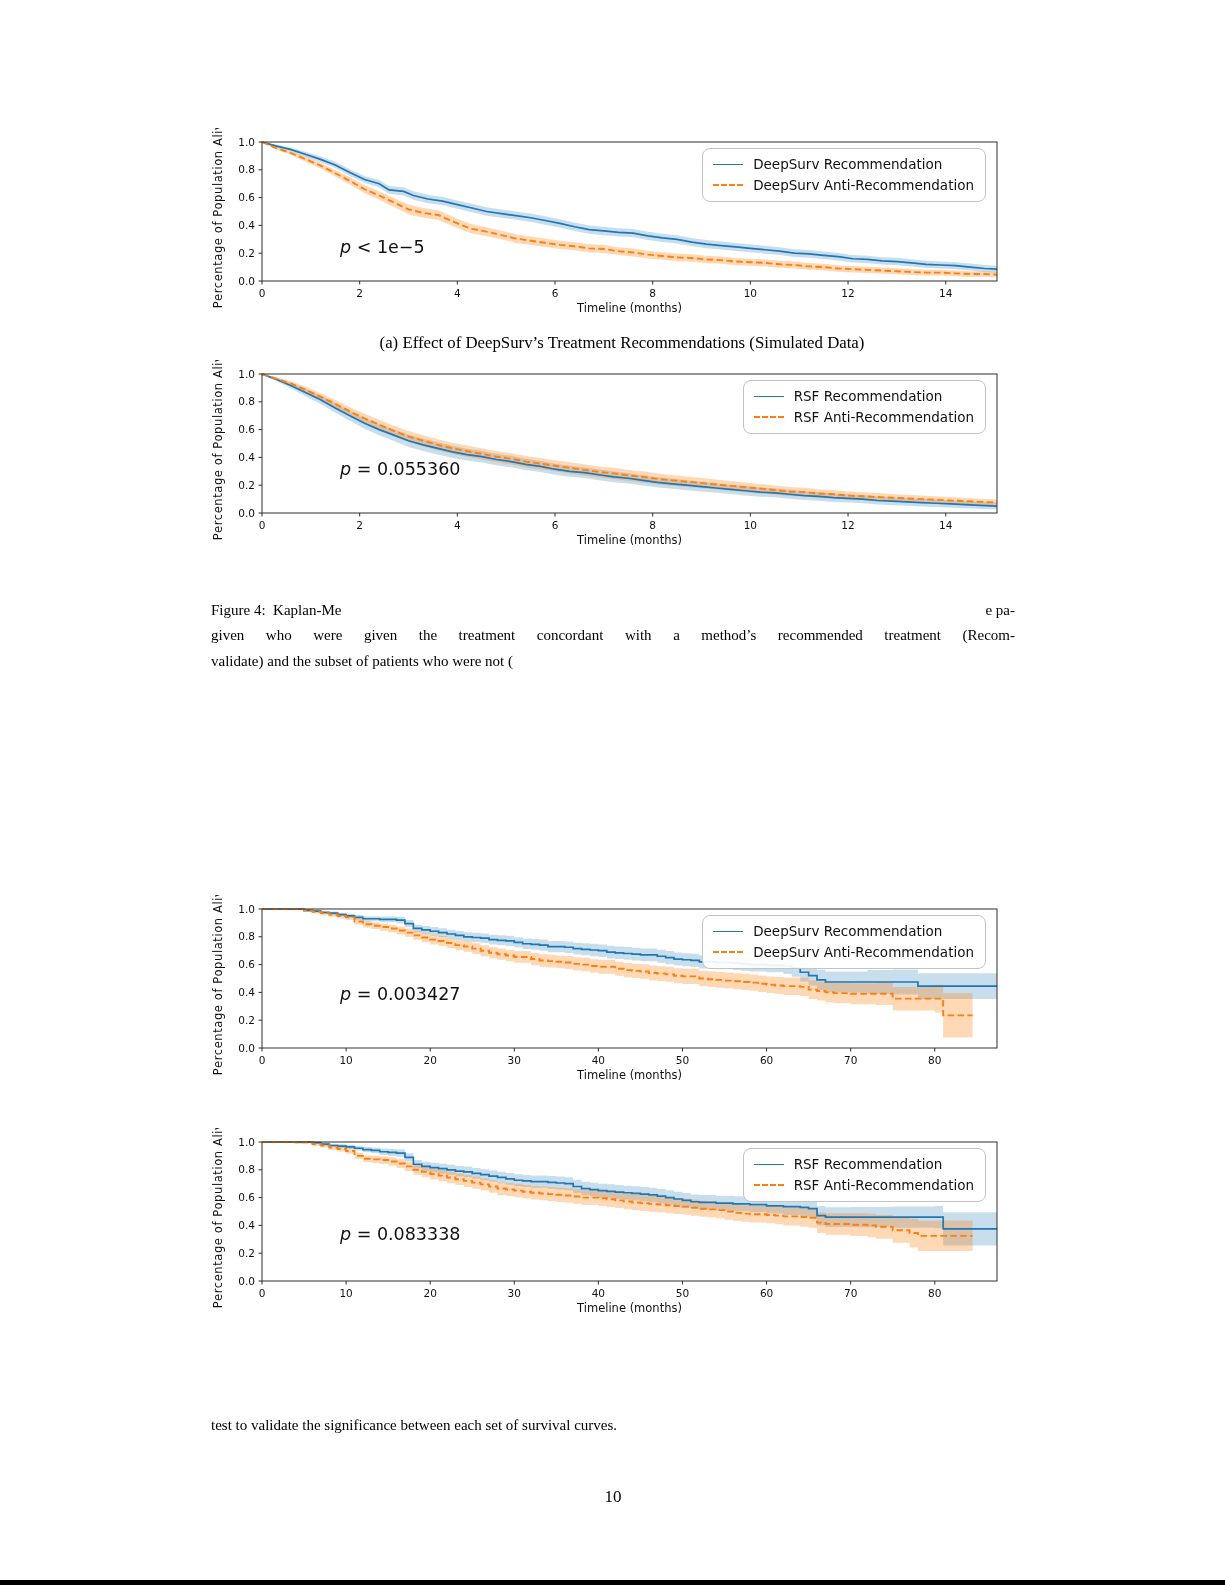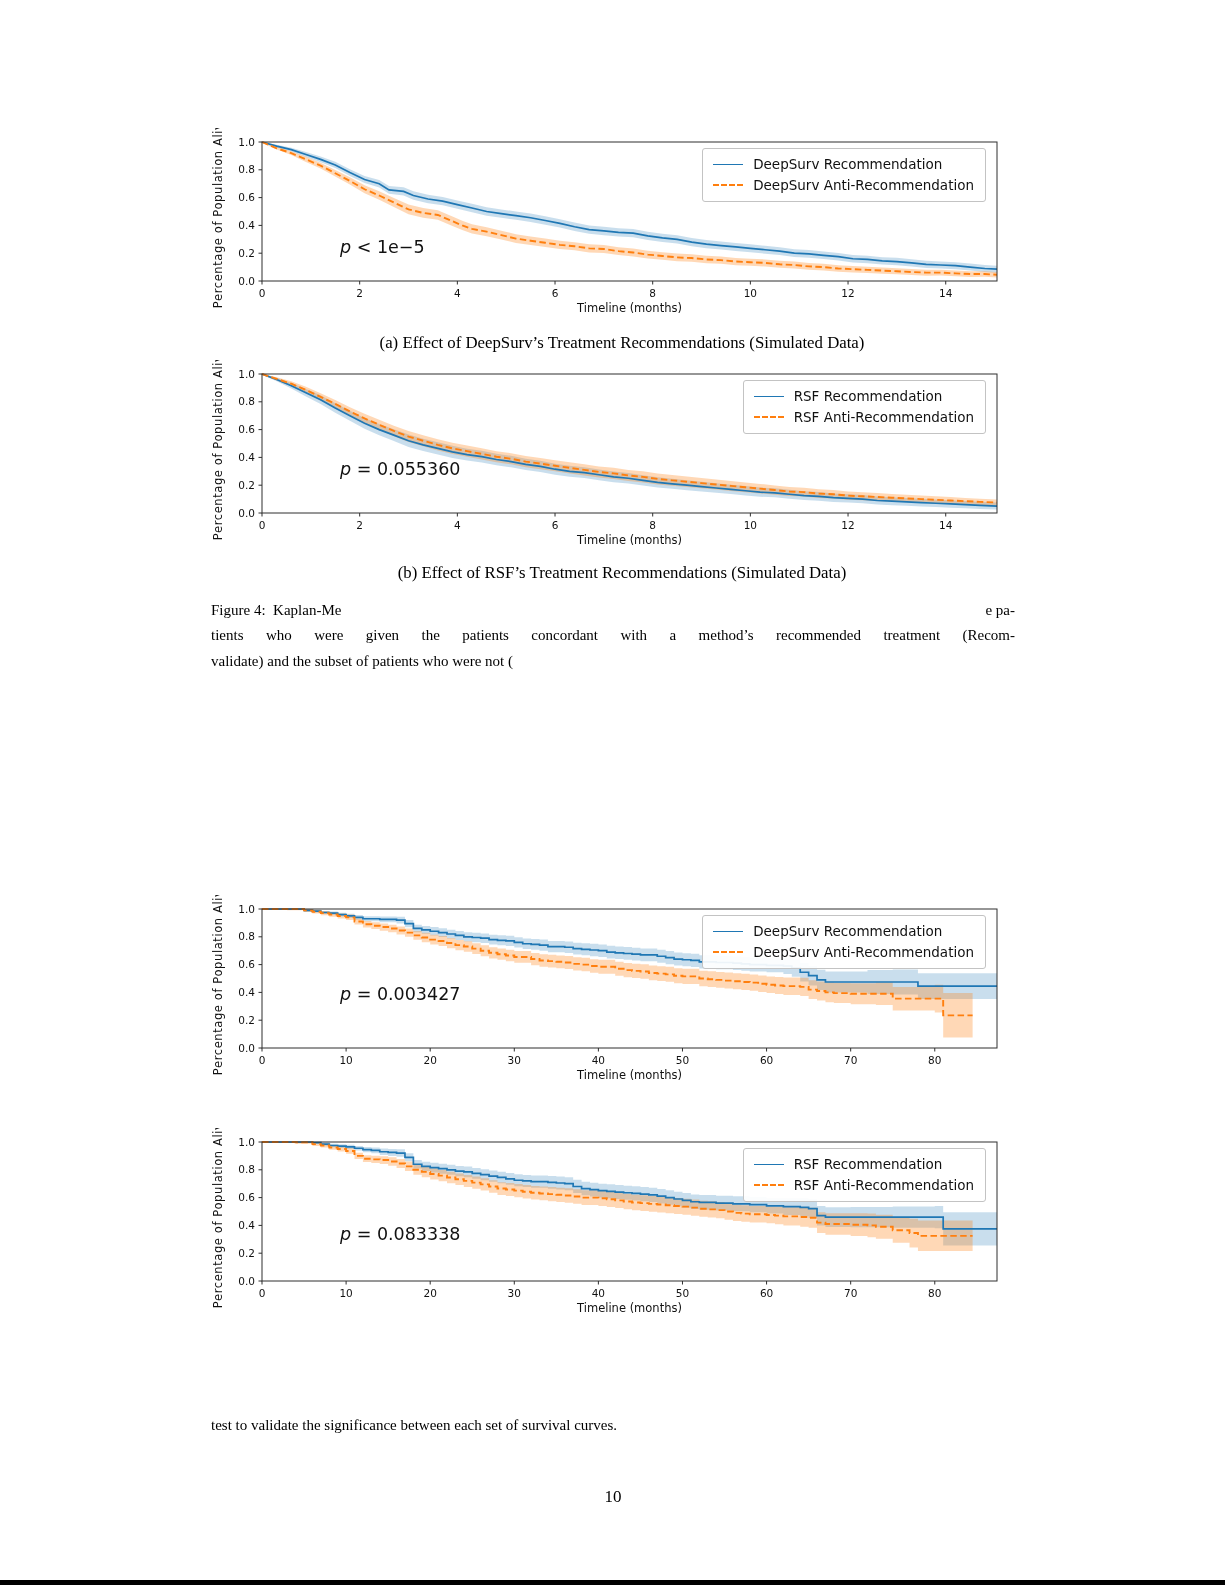--- a/index.html
+++ b/index.html
@@ -7,21 +7,21 @@
         font-family:"Liberation Serif",serif;color:#000;}
   .chart{position:absolute;left:210px;width:790px;height:196px;}
   .caption{position:absolute;left:220px;width:804px;text-align:center;font-size:16.8px;}
   .para{position:absolute;left:211px;width:804px;font-size:15px;line-height:25.4px;text-align:left;}
   .line1{display:flex;justify-content:space-between;}
   .just{text-align:justify;text-align-last:justify;}
   .indent{padding-left:17px;}
   .pagenum{position:absolute;top:1487px;left:211px;width:804px;text-align:center;font-size:17px;}
   .bottom-bar{position:absolute;left:0;bottom:0;width:100%;height:5px;background:#000;}
   .legend{position:absolute;top:20px;right:14px;background:rgba(255,255,255,.92);
-          border:1px solid #c3c3c3;border-radius:3px;padding:7px 11px 8px 10px;
+          border:1px solid #c3c3c3;border-radius:8px;padding:7px 11px 8px 10px;
           font-family:"DejaVu Sans",sans-serif;font-size:13.5px;color:#111;
           display:flex;flex-direction:column;gap:5px;}
   .legend-row{display:flex;align-items:center;gap:10px;white-space:nowrap;}
   .legend-line{width:30px;height:0;flex:none;}
   svg text{font-family:"DejaVu Sans",sans-serif;fill:#111;}
 </style>
 </head>
 <body>
 
 <div class="page">
@@ -117,28 +117,27 @@
         <div class="legend-row">
           <span class="legend-line" style="border-top: 1.8px solid rgb(31, 119, 180);"></span>
           <span>RSF Recommendation</span>
         </div>
         <div class="legend-row">
           <span class="legend-line" style="border-top: 2.2px dashed rgb(255, 127, 14);"></span>
           <span>RSF Anti-Recommendation</span>
         </div>
       </div></div>
 
-  <div class="caption" style="top:563px">(b) Effect of RSF’s Treatment Recommendations (Simulated Data)</div>
 
   <div class="para" style="top:598px">
     <div class="line1">
       <span>Figure 4:&nbsp; Kaplan-Me</span>
       <span>e pa-</span>
     </div>
-    <div class="just">tients who were given the patients concordant with a method’s recommended treatment (Recom-</div>
+    <div class="just">given who were given the treatment concordant with a method’s recommended treatment (Recom-</div>
     <div>validate) and the subset of patients who were not (</div>
   </div>
 
   <div class="chart" id="chart-2" style="top:895px"><svg viewBox="0 0 790 196" width="790" height="196">
         <path d="M52,14H77.22883295194508V14H94.04805491990847V14.139H102.45766590389016V14.667200000000003H110.86727688787184V15.890400000000009H119.27688787185355V16.418600000000012H127.68649885583523V17.6418H136.09610983981693V18.865000000000006H144.5057208237986V20.046500000000012H152.91533180778032V21.22799999999999H169.73455377574368V21.505999999999993H186.5537757437071V21.783999999999992H194.96338672768877V25.0505H203.37299771167045V29.707H211.78260869565216V30.888500000000008H220.19221967963387V32.07H228.60183066361554V33.355750000000015H237.01144164759722V34.64150000000001H245.42105263157893V35.927249999999994H253.83066361556064V37.212999999999994H262.2402745995423V37.80374999999999H270.649885583524V38.394499999999994H279.05949656750573V39.68025H287.46910755148735V40.270999999999994H295.8787185354691V40.86175H304.2883295194508V42.1475H312.69794050343245V43.43325H321.1075514874142V44.024H329.51716247139586V44.61475000000001H337.92677345537754V45.90050000000001H354.7459954233409V46.387H363.15560640732264V47.67275000000001H371.5652173913043V48.26350000000001H379.974828375286V48.85425000000001H388.38443935926773V49.445H396.7940503432494V50.800250000000005H405.2036613272311V51.460499999999996H413.61327231121277V52.12075H422.02288329519445V52.78099999999999H430.4324942791762V53.44124999999999H447.25171624713954V54.76175H455.6613272311213V56.11699999999999H464.07093821510296V57.472249999999995H472.48054919908463V58.1325H480.89016018306637V58.792750000000005H489.29977116704805V60.147999999999996H506.11899313501146V60.773500000000006H522.9382151029747V61.398999999999994H531.3478260869565V62.05925H539.7574370709382V62.719500000000004H556.5766590389017V63.345H573.3958810068649V62.928H581.8054919908466V64.457H590.2151029748284V68.071H598.62471395881V70.98999999999998H607.0343249427917V74.74300000000001H615.4439359267734V76.411H657.4919908466818V74.91470588235293H682.720823798627V74.54676470588234H707.949656750572V78.34882352941176H787V77.245L787,105.045V103.94117647058825H707.949656750572V99.40323529411766H682.720823798627V99.03529411764707H657.4919908466818V97.539H615.4439359267734V95.03699999999999H607.0343249427917V90.45H598.62471395881V86.41899999999998H590.2151029748284V81.69300000000001H581.8054919908466V79.052H573.3958810068649V77.245H556.5766590389017V76.4805H539.7574370709382V75.75075000000001H531.3478260869565V75.02100000000002H522.9382151029747V74.2565H506.11899313501146V73.492H489.29977116704805V72.06725H480.89016018306637V71.3375H472.48054919908463V70.60775000000001H464.07093821510296V69.18299999999999H455.6613272311213V67.75824999999999H447.25171624713954V66.29875H430.4324942791762V65.569H422.02288329519445V64.83924999999999H413.61327231121277V64.1095H405.2036613272311V63.37975000000001H396.7940503432494V61.95500000000001H388.38443935926773V61.155750000000005H379.974828375286V60.356500000000004H371.5652173913043V59.557249999999996H363.15560640732264V58.06300000000001H354.7459954233409V57.1595H337.92677345537754V55.66524999999999H329.51716247139586V54.86600000000001H321.1075514874142V54.06675H312.69794050343245V52.5725H304.2883295194508V51.07824999999999H295.8787185354691V50.279H287.46910755148735V49.479749999999996H279.05949656750573V47.985499999999995H270.649885583524V47.18625H262.2402745995423V46.387H253.83066361556064V44.89274999999999H245.42105263157893V43.3985H237.01144164759722V41.90425H228.60183066361554V40.41000000000001H220.19221967963387V38.811499999999995H211.78260869565216V37.21300000000001H203.37299771167045V32.1395H194.96338672768877V28.455999999999996H186.5537757437071V27.343999999999994H169.73455377574368V26.231999999999996H152.91533180778032V24.6335H144.5057208237986V23.035000000000007H136.09610983981693V21.478200000000008H127.68649885583523V19.921399999999995H119.27688787185355V19.059599999999996H110.86727688787184V17.5028H102.45766590389016V16.641000000000002H94.04805491990847V14.917400000000008H77.22883295194508V14.417H52Z" fill="#1f77b4" fill-opacity="0.24" stroke="none"></path>
         <path d="M52,14H77.22883295194508V14H94.04805491990847V14H102.45766590389016V14.945200000000003H110.86727688787184V16.0989H119.27688787185355V17.25260000000001H127.68649885583523V18.40630000000001H136.09610983981693V19.560000000000006H144.5057208237986V23.521500000000003H152.91533180778032V26.092999999999996H161.324942791762V27.274500000000003H169.73455377574368V28.455999999999996H178.1441647597254V29.637500000000006H186.5537757437071V31.514H194.96338672768877V33.39050000000001H203.37299771167045V35.96199999999999H211.78260869565216V37.838499999999996H220.19221967963387V39.71499999999999H228.60183066361554V41.000750000000004H237.01144164759722V42.981500000000004H245.42105263157893V44.96225H253.83066361556064V46.248H262.2402745995423V48.22875000000001H270.649885583524V50.209500000000006H279.05949656750573V52.19024999999999H287.46910755148735V53.47599999999999H295.8787185354691V54.76175H304.2883295194508V56.0475H321.1075514874142V57.92399999999999H329.51716247139586V59.20975000000001H337.92677345537754V59.8005H346.3363844393593V60.39125H354.7459954233409V60.98199999999999H363.15560640732264V62.26775000000001H371.5652173913043V62.85850000000001H379.974828375286V64.14425H388.38443935926773V64.735H405.2036613272311V66.681H413.61327231121277V68.0015H422.02288329519445V68.62699999999998H430.4324942791762V69.2525H438.84210526315786V70.57299999999998H447.25171624713954V71.1985H455.6613272311213V71.82399999999998H464.07093821510296V73.1445H472.48054919908463V73.76999999999998H489.29977116704805V75.716H497.7093821510297V76.3415H506.11899313501146V76.96699999999998H514.5286041189931V77.5925H522.9382151029747V78.21799999999999H531.3478260869565V78.8435H539.7574370709382V79.46900000000001H548.1670480549199V80.51149999999998H556.5766590389017V81.41499999999999H564.9862700228833V81.90149999999998H573.3958810068649V82.388H590.2151029748284V82.666H598.62471395881V85.2375H607.0343249427917V86.419H615.4439359267734V87.6005H623.8535469107551V88.08699999999999H640.6727688787186V88.365H665.9016018306636V87.583125H682.720823798627V91.92687500000001H724.7688787185355V89.75500000000001H733.1784897025171V98.095H762.6121281464531V98.095L762.6121281464531,142.57500000000002V142.57500000000002H733.1784897025171V117.55499999999999H724.7688787185355V115.38312499999999H682.720823798627V109.996875H665.9016018306636V109.215H640.6727688787186V108.10300000000001H623.8535469107551V107.1995H615.4439359267734V105.601H607.0343249427917V104.0025H598.62471395881V101.014H590.2151029748284V99.902H573.3958810068649V98.99849999999999H564.9862700228833V98.095H556.5766590389017V97.0525H548.1670480549199V95.871H539.7574370709382V95.1065H531.3478260869565V94.34200000000001H522.9382151029747V93.5775H514.5286041189931V92.81299999999999H506.11899313501146V92.0485H497.7093821510297V91.284H489.29977116704805V89.06H472.48054919908463V88.29549999999999H464.07093821510296V86.836H455.6613272311213V86.0715H447.25171624713954V85.30699999999999H438.84210526315786V83.8475H430.4324942791762V83.083H422.02288329519445V82.31849999999999H413.61327231121277V80.85900000000001H405.2036613272311V78.635H388.38443935926773V77.83575H379.974828375286V76.3415H371.5652173913043V75.54225H363.15560640732264V74.048H354.7459954233409V73.24875H346.3363844393593V72.4495H337.92677345537754V71.65025H329.51716247139586V70.156H321.1075514874142V67.8625H304.2883295194508V66.36824999999999H295.8787185354691V64.874H287.46910755148735V63.379749999999994H279.05949656750573V61.1905H270.649885583524V59.00125H262.2402745995423V56.812000000000005H253.83066361556064V55.317750000000004H245.42105263157893V53.128499999999995H237.01144164759722V50.93924999999999H228.60183066361554V49.445H220.19221967963387V47.15149999999999H211.78260869565216V44.858H203.37299771167045V41.8695H194.96338672768877V39.57600000000001H186.5537757437071V37.2825H178.1441647597254V35.684000000000005H169.73455377574368V34.085499999999996H161.324942791762V32.487H152.91533180778032V29.498499999999993H144.5057208237986V25.12000000000001H136.09610983981693V23.493700000000004H127.68649885583523V21.867399999999996H119.27688787185355V20.241100000000007H110.86727688787184V18.614800000000002H102.45766590389016V16.988499999999995H94.04805491990847V15.1259H77.22883295194508V14.417H52Z" fill="#ff7f0e" fill-opacity="0.3" stroke="none"></path>
         <path d="M52,14H77.22883295194508V14H94.04805491990847V15.39H102.45766590389016V16.085H110.86727688787184V17.475H119.27688787185355V18.17H127.68649885583523V19.560000000000006H136.09610983981693V20.950000000000006H144.5057208237986V22.340000000000007H152.91533180778032V23.729999999999993H169.73455377574368V24.424999999999994H186.5537757437071V25.119999999999994H194.96338672768877V28.595H203.37299771167045V33.46H211.78260869565216V34.85H220.19221967963387V36.24000000000001H228.60183066361554V37.63000000000001H237.01144164759722V39.02000000000001H245.42105263157893V40.41H253.83066361556064V41.8H262.2402745995423V42.49499999999999H270.649885583524V43.19H279.05949656750573V44.58H287.46910755148735V45.275H295.8787185354691V45.97H304.2883295194508V47.36H312.69794050343245V48.75H321.1075514874142V49.445H329.51716247139586V50.14H337.92677345537754V51.53H354.7459954233409V52.225H363.15560640732264V53.615H371.5652173913043V54.31H379.974828375286V55.005H388.38443935926773V55.7H396.7940503432494V57.09000000000001H405.2036613272311V57.78499999999999H413.61327231121277V58.47999999999999H422.02288329519445V59.175H430.4324942791762V59.87H447.25171624713954V61.26H455.6613272311213V62.65H464.07093821510296V64.03999999999999H472.48054919908463V64.735H480.89016018306637V65.43H489.29977116704805V66.82H506.11899313501146V67.515H522.9382151029747V68.21000000000001H531.3478260869565V68.905H539.7574370709382V69.6H556.5766590389017V70.295H573.3958810068649V70.99000000000001H581.8054919908466V73.075H590.2151029748284V77.245H598.62471395881V80.72H607.0343249427917V84.89H615.4439359267734V86.97500000000001H657.4919908466818V86.97500000000001H682.720823798627V86.97500000000001H707.949656750572V91.145H787V91.145" fill="none" stroke="#1f77b4" stroke-width="1.7"></path>
         <path d="M52,14H77.22883295194508V14H94.04805491990847V15.39H102.45766590389016V16.78H110.86727688787184V18.17H119.27688787185355V19.560000000000006H127.68649885583523V20.950000000000006H136.09610983981693V22.340000000000007H144.5057208237986V26.509999999999998H152.91533180778032V29.29H161.324942791762V30.68H169.73455377574368V32.07H178.1441647597254V33.46H186.5537757437071V35.545H194.96338672768877V37.63000000000001H203.37299771167045V40.41H211.78260869565216V42.49499999999999H220.19221967963387V44.58H228.60183066361554V45.97H237.01144164759722V48.055H245.42105263157893V50.14H253.83066361556064V51.53H262.2402745995423V53.615H270.649885583524V55.7H279.05949656750573V57.78499999999999H287.46910755148735V59.175H295.8787185354691V60.565H304.2883295194508V61.955H321.1075514874142V64.03999999999999H329.51716247139586V65.43H337.92677345537754V66.125H346.3363844393593V66.82H354.7459954233409V67.515H363.15560640732264V68.905H371.5652173913043V69.6H379.974828375286V70.99000000000001H388.38443935926773V71.685H405.2036613272311V73.77000000000001H413.61327231121277V75.16H422.02288329519445V75.85499999999999H430.4324942791762V76.55H438.84210526315786V77.94H447.25171624713954V78.63499999999999H455.6613272311213V79.33H464.07093821510296V80.72H472.48054919908463V81.41499999999999H489.29977116704805V83.5H497.7093821510297V84.19500000000001H506.11899313501146V84.89H514.5286041189931V85.58500000000001H522.9382151029747V86.28H531.3478260869565V86.97500000000001H539.7574370709382V87.67H548.1670480549199V88.78200000000001H556.5766590389017V89.755H564.9862700228833V90.45H573.3958810068649V91.145H590.2151029748284V91.84H598.62471395881V94.62H607.0343249427917V96.01H615.4439359267734V97.39999999999999H623.8535469107551V98.095H640.6727688787186V98.78999999999999H665.9016018306636V98.78999999999999H682.720823798627V103.655H724.7688787185355V103.655H733.1784897025171V120.33500000000001H762.6121281464531V120.33500000000001" fill="none" stroke="#ff7f0e" stroke-width="1.9" stroke-dasharray="6.5,3.4"></path>
         <rect x="52" y="14" width="735" height="139" fill="none" stroke="#2f2f2f" stroke-width="1"></rect>
         <line x1="48.5" y1="153" x2="52" y2="153" stroke="#2f2f2f" stroke-width="1"></line>

